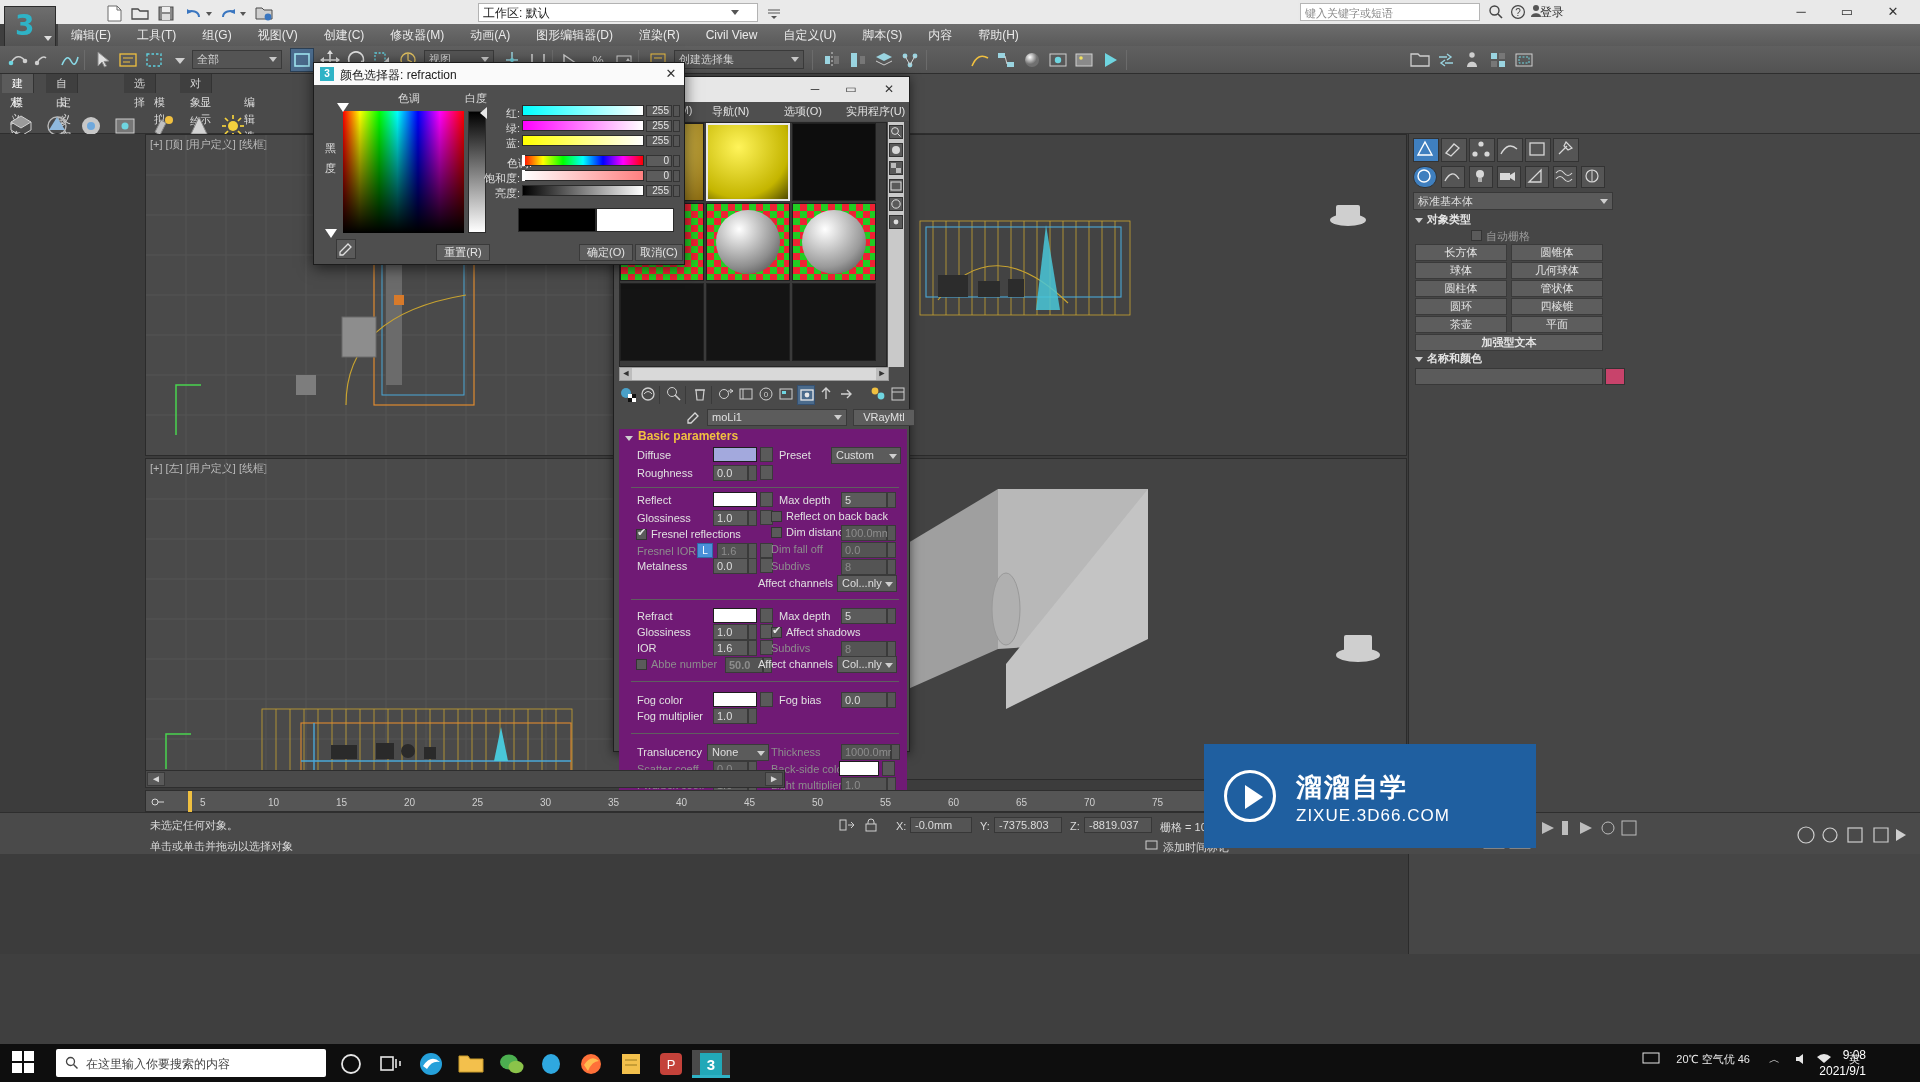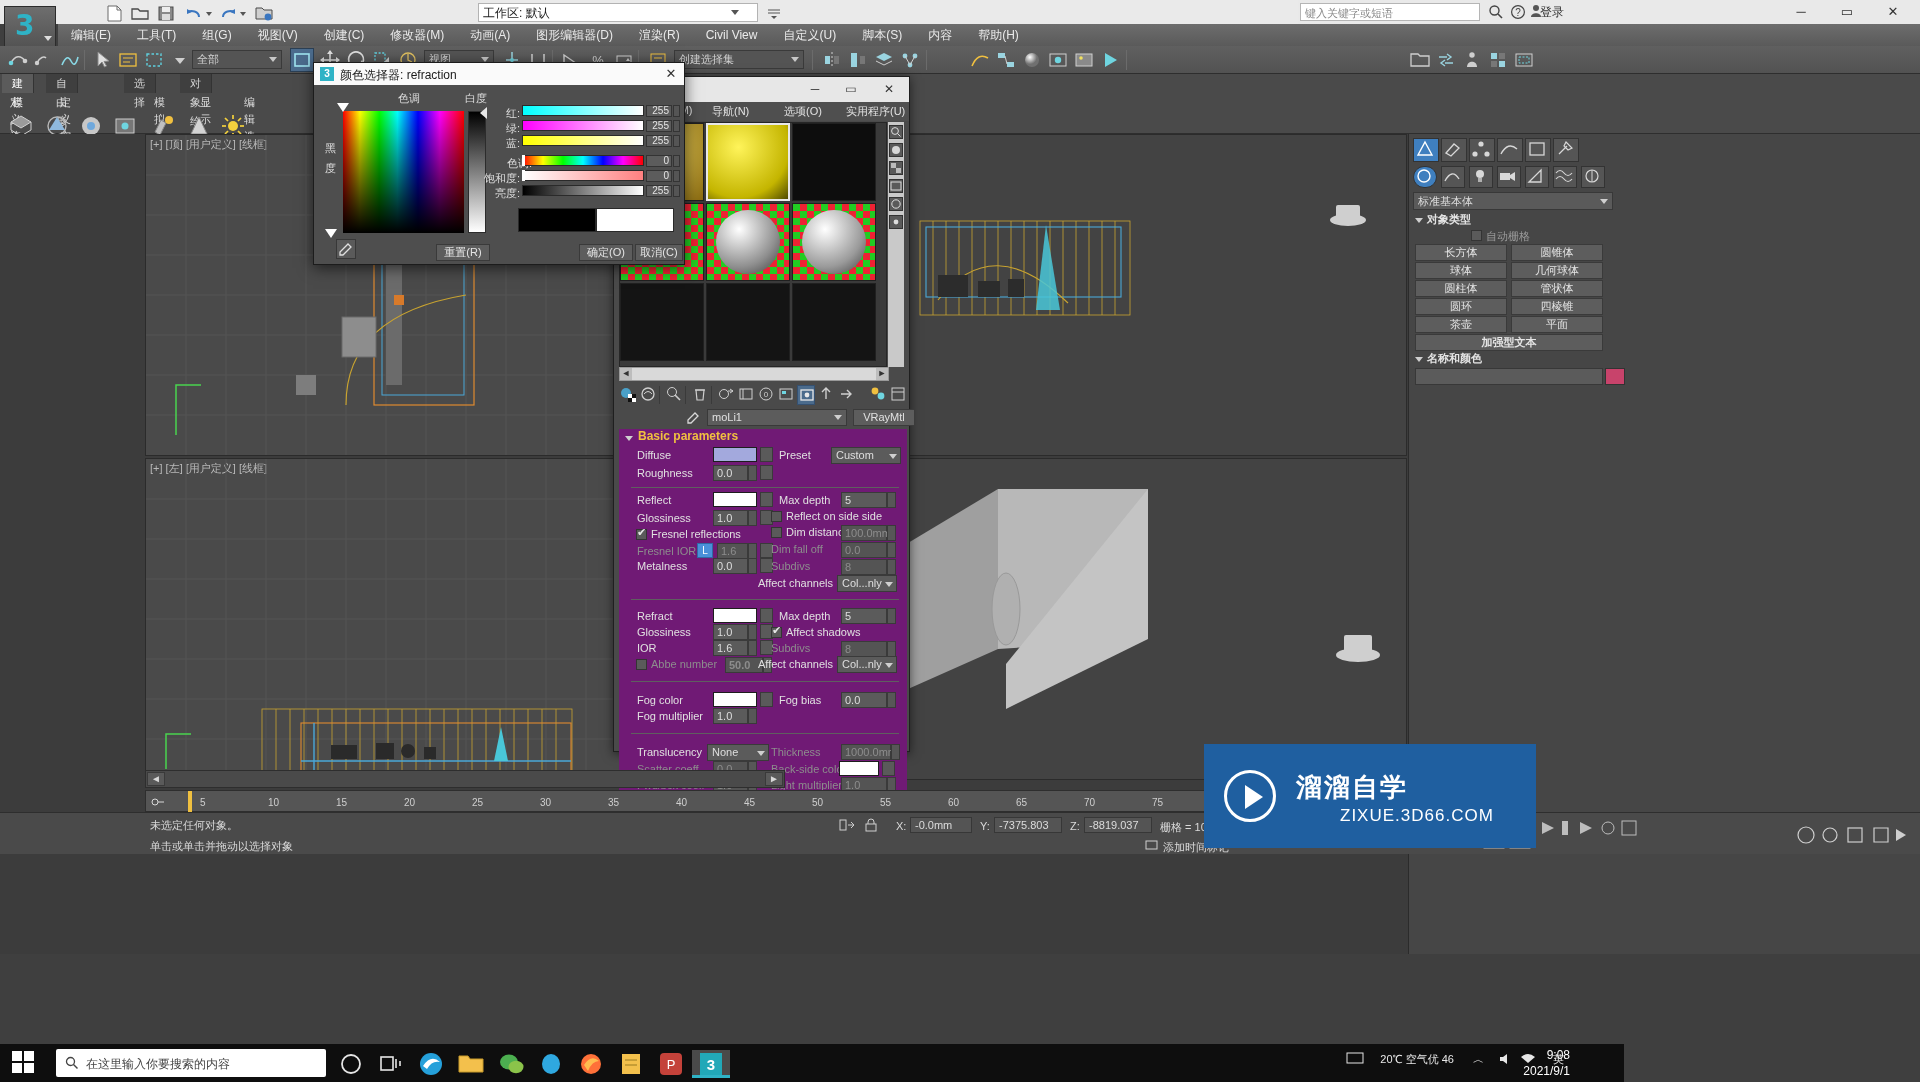--- a/index.html
+++ b/index.html
@@ -142,24 +142,24 @@
   .tb-tick { position:absolute; top:6px; font-size:10px; color:#cfcfcf; }
   #statusbar { left:0; top:812px; width:1920px; height:42px; background:#4a4a4a; border-top:1px solid #2e2e2e; }
   .sb-txt { position:absolute; font-size:11px; color:#dadada; }
   .sb-fld { position:absolute; height:16px; background:#545454; border:1px solid #373737; font-size:11px; color:#dcdcdc; padding:0 4px; line-height:14px; }
 
   
   #watermark { left:1204px; top:744px; width:332px; height:104px; background:#1f5fa0; }
   #watermark .play { position:absolute; left:20px; top:26px; width:52px; height:52px; border-radius:50%; border:3px solid #fff; }
   #watermark .play:after { content:""; position:absolute; left:18px; top:12px; border-left:18px solid #fff; border-top:12px solid transparent; border-bottom:12px solid transparent; }
   #watermark .wt { position:absolute; left:92px; top:26px; font-size:26px; color:#fff; font-weight:bold; letter-spacing:2px; }
-  #watermark .wu { position:absolute; left:92px; top:62px; font-size:17px; color:#fff; letter-spacing:1px;margin-left:44px; }
+  #watermark .wu { position:absolute; left:92px; top:62px; font-size:17px; color:#fff; letter-spacing:1px; }
 
   
-  #taskbar { left:0; top:1044px; width:1624px; height:38px; background:#0e0e0e; }
+  #taskbar { left:0; top:1044px; width:1920px; height:38px; background:#0e0e0e; }
   #startbtn { position:absolute; left:0; top:0; width:48px; height:38px; }
   #tb-search { position:absolute; left:56px; top:5px; width:270px; height:28px; background:#fff; border-radius:2px; }
   #tb-search .ph { position:absolute; left:30px; top:7px; font-size:12px; color:#444; }
   .tb-app { position:absolute; top:6px; width:38px; height:28px; }
   .tray { position:absolute; top:8px; font-size:11px; color:#e9e9e9; }
   #clock { position:absolute; right:54px; top:3px; text-align:right; font-size:12px; color:#fff; line-height:16px; }
 </style>
 </head>
 <body>
 
@@ -1170,21 +1170,21 @@
     <div class="pm-mapbtn" style="left:141px;top:114px;"></div>
     <div class="pm-lbl" style="left:18px;top:131px;">Metalness</div>
     <div class="pm-num" style="left:94px;top:129px;width:35px;">0.0</div>
     <div class="pm-spin" style="left:129px;top:129px;"></div>
     <div class="pm-mapbtn" style="left:141px;top:129px;"></div>
 
     <div class="pm-lbl" style="left:160px;top:65px;">Max depth</div>
     <div class="pm-num" style="left:222px;top:63px;width:46px;">5</div>
     <div class="pm-spin" style="left:268px;top:63px;"></div>
     <div class="pm-chk" style="left:152px;top:82px;"></div>
-    <div class="pm-lbl" style="left:167px;top:81px;">Reflect on side side</div>
+    <div class="pm-lbl" style="left:167px;top:81px;">Reflect on back back</div>
     <div class="pm-chk" style="left:152px;top:98px;"></div>
     <div class="pm-lbl" style="left:167px;top:97px;">Dim distance</div>
     <div class="pm-num dim" style="left:222px;top:96px;width:46px;">100.0mm</div>
     <div class="pm-spin" style="left:268px;top:96px;"></div>
     <div class="pm-lbl dim" style="left:152px;top:114px;">Dim fall off</div>
     <div class="pm-num dim" style="left:222px;top:113px;width:46px;">0.0</div>
     <div class="pm-spin" style="left:268px;top:113px;"></div>
     <div class="pm-lbl dim" style="left:152px;top:131px;">Subdivs</div>
     <div class="pm-num dim" style="left:222px;top:130px;width:46px;">8</div>
     <div class="pm-spin" style="left:268px;top:130px;"></div>

